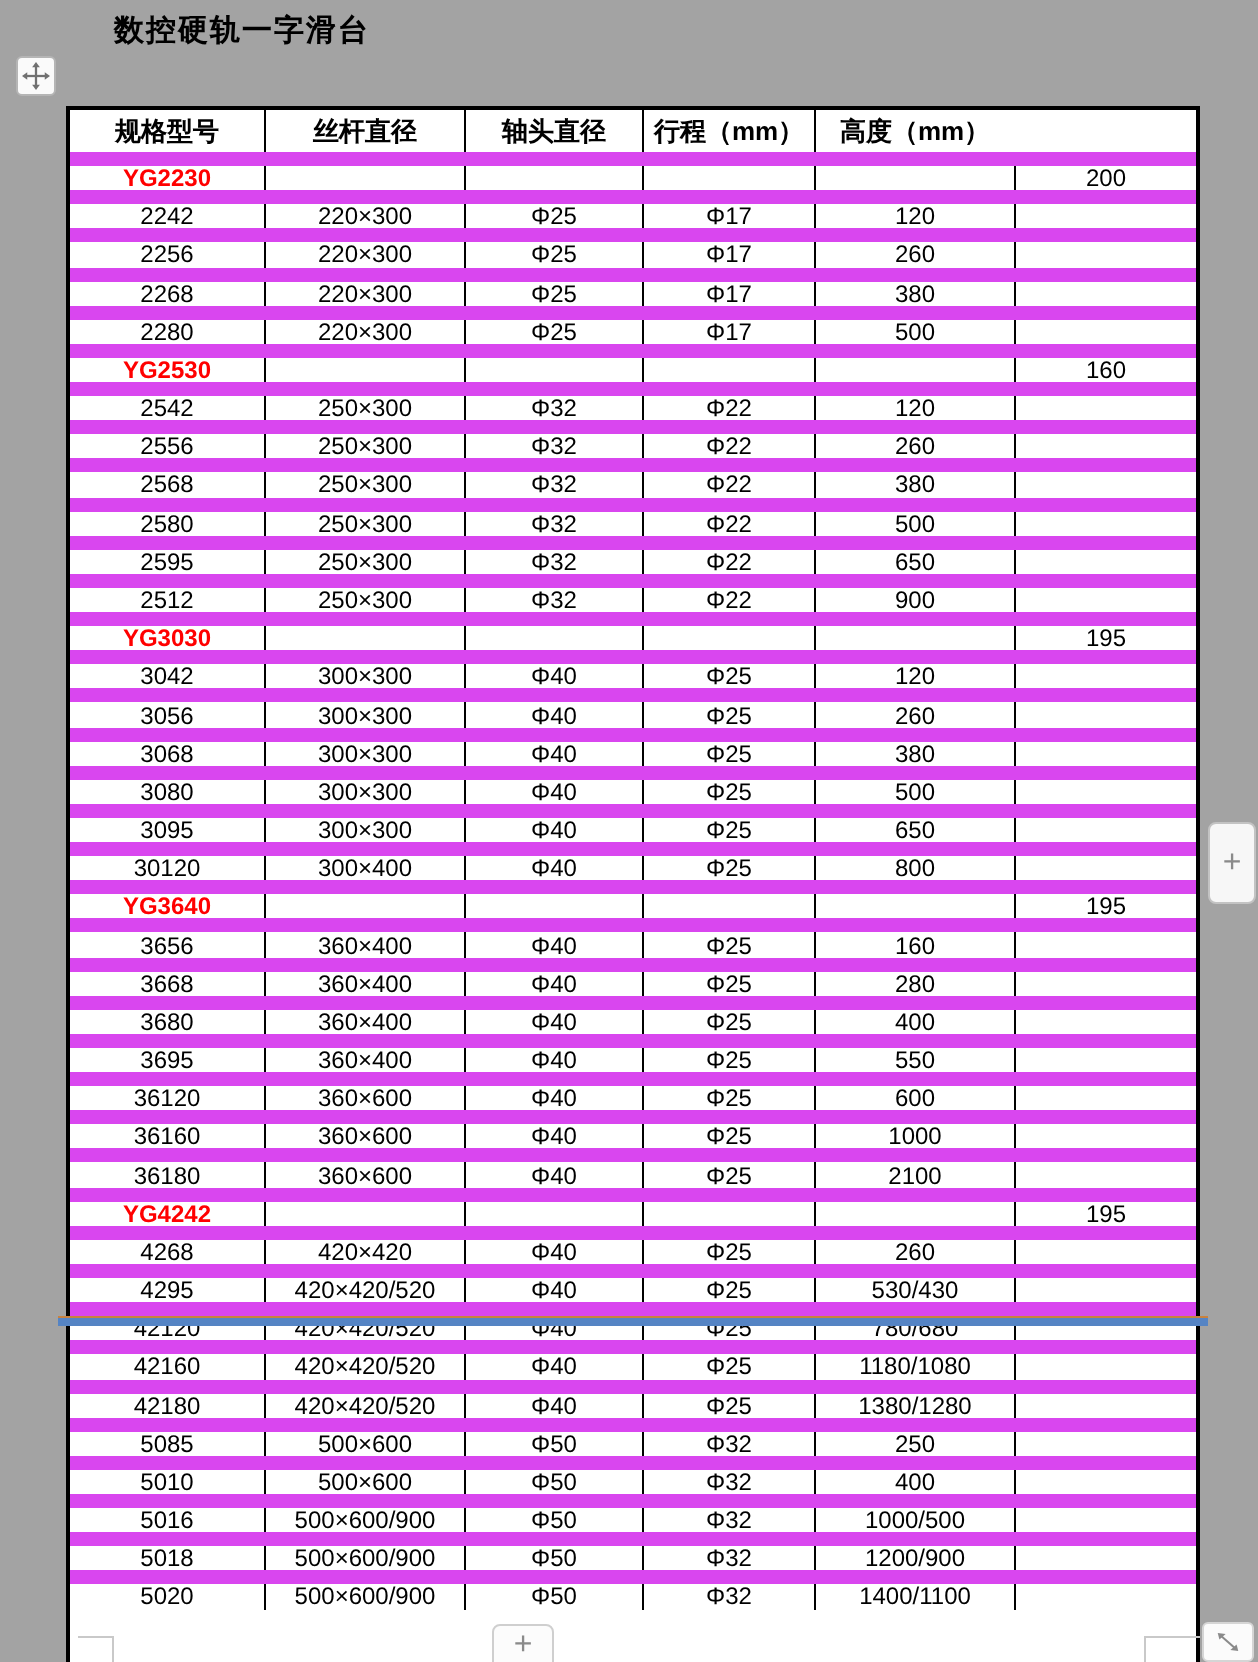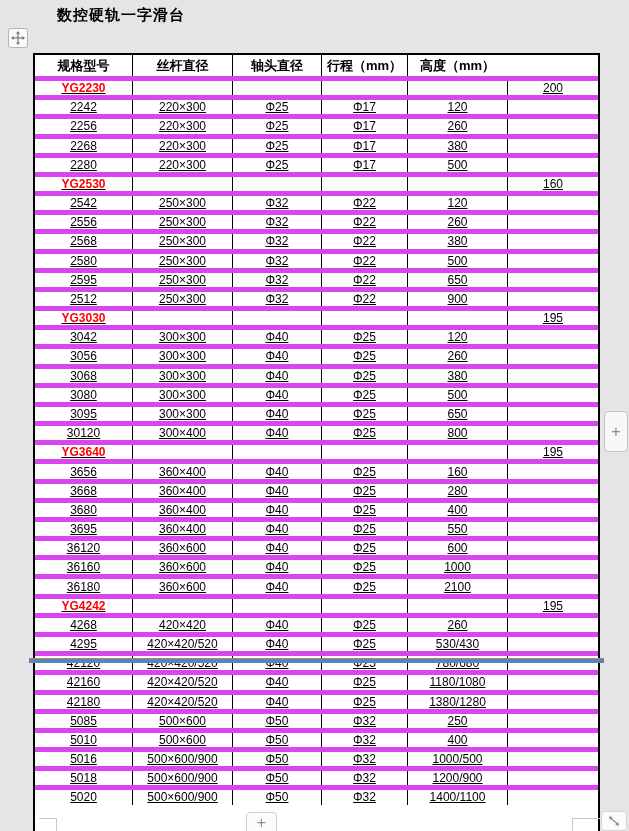--- a/index.html
+++ b/index.html
@@ -1,23 +1,23 @@
 <!DOCTYPE html>
 <html><head>
 <meta charset="utf-8">
 <style>
   html,body{margin:0;padding:0;}
   body{width:629px;height:831px;background:#ffffff;font-family:"Liberation Sans",sans-serif;position:relative;overflow:hidden;}
-  .page{position:absolute;left:0;top:0;width:629px;height:831px;background:#e5e5e5;overflow:hidden;}
+  .page{position:absolute;left:0;top:0;width:629px;height:831px;background:#a3a3a3;overflow:hidden;}
   .doc-title{position:absolute;left:57px;top:6px;font-size:15px;font-weight:bold;color:#000;letter-spacing:1px;}
   .move-handle{position:absolute;left:8px;top:28px;width:20px;height:20px;border:1px solid #b5b5b5;border-radius:3px;
     background:#fafafa;display:flex;align-items:center;justify-content:center;cursor:move;box-sizing:border-box;}
   .spec-table{position:absolute;left:33px;top:53px;width:567px;height:812px;border:2px solid #000;box-sizing:border-box;background:#fff;}
   .t-row{display:grid;grid-template-columns:97px 100px 89px 86px 100px 1fr;box-sizing:border-box;}
-  .t-row:not(:first-child){border-top:5px solid #d946ef;text-decoration:underline;}
+  .t-row:not(:first-child){border-top:7px solid #d946ef;}
   .t-cell{border-left:1px solid #000;display:flex;align-items:center;justify-content:center;
     font-size:12px;color:#000;box-sizing:border-box;overflow:hidden;white-space:nowrap;}
   .t-cell:first-child{border-left:none;}
   .t-header{height:21px;}
   .t-header .t-cell{font-weight:bold;font-size:13px;}
   .t-data{height:19.18px;}
   .c-model{color:#ff0000;font-weight:bold;}
   .page-divider{position:absolute;left:29px;top:658px;width:575px;height:5px;background:#5584c4;
     border-top:1px solid #c8823e;box-sizing:border-box;z-index:5;}
   .side-plus{position:absolute;left:604px;top:411px;width:24px;height:41px;border:1px solid #c3c3c3;border-radius:4px;

